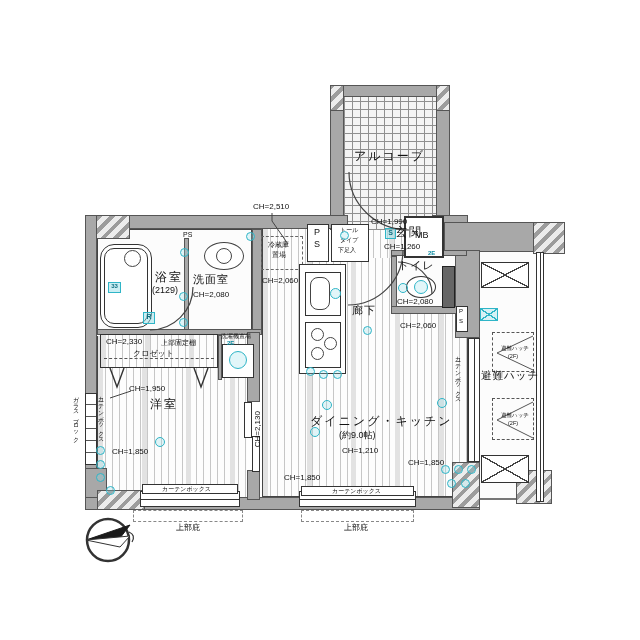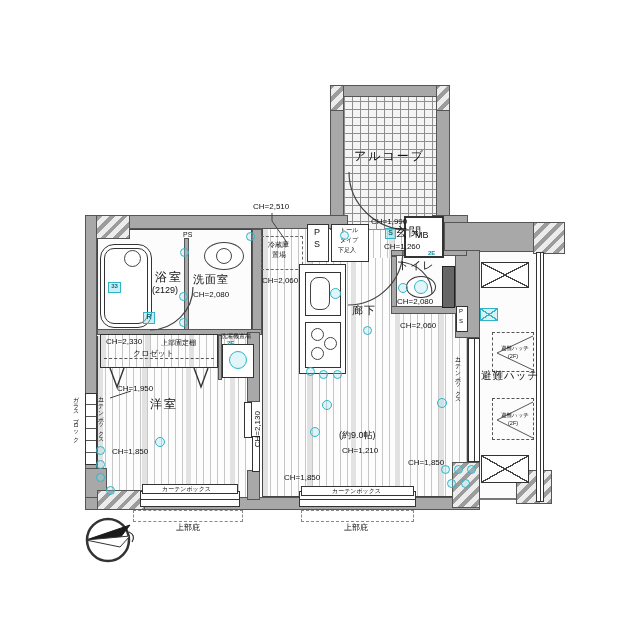--- a/index.html
+++ b/index.html
@@ -231,21 +231,22 @@
   <div class="lbl" style="left:398px;top:260px;font-size:11px;letter-spacing:1px;">トイレ</div>
   <div class="lbl ch" style="left:397px;top:298px;">CH=2,080</div>
   <div class="lbl" style="left:352px;top:305px;font-size:11px;letter-spacing:1px;">廊下</div>
   <div class="lbl ch" style="left:262px;top:277px;">CH=2,060</div>
   <div class="lbl ch" style="left:400px;top:322px;">CH=2,060</div>
   <div class="lbl ch" style="left:106px;top:338px;">CH=2,330</div>
   <div class="lbl small" style="left:161px;top:339px;">上部固定棚</div>
   <div class="lbl ch" style="left:133px;top:350px;">クロゼット</div>
   <div class="lbl tiny" style="left:221px;top:333px;">洗濯機置場</div>
   <div class="lbl room" style="left:150px;top:398px;">洋室</div>
-  <div class="lbl ch" style="left:117px;top:385px;">CH=1,950</div>
+  <div class="lbl ch" style="left:129px;top:385px;">CH=1,950</div>
+  <div class="lbl room" style="left:310px;top:415px;">ダイニング・キッチン</div>
   <div class="lbl" style="left:339px;top:431px;font-size:9px;">(約9.0帖)</div>
   <div class="lbl ch" style="left:342px;top:447px;">CH=1,210</div>
   <div class="lbl ch" style="left:228px;top:425px;width:60px;transform:rotate(-90deg);text-align:center;">CH=2,130</div>
   <div class="lbl ch" style="left:112px;top:448px;">CH=1,850</div>
   <div class="lbl ch" style="left:284px;top:474px;">CH=1,850</div>
   <div class="lbl ch" style="left:408px;top:459px;">CH=1,850</div>
   <div class="lbl" style="left:481px;top:370px;font-size:10.5px;letter-spacing:1px;">避難ハッチ</div>
   <div class="lbl tiny vtxt" style="left:73px;top:392px;height:76px;">ガラスブロック</div>
 
 </div>

